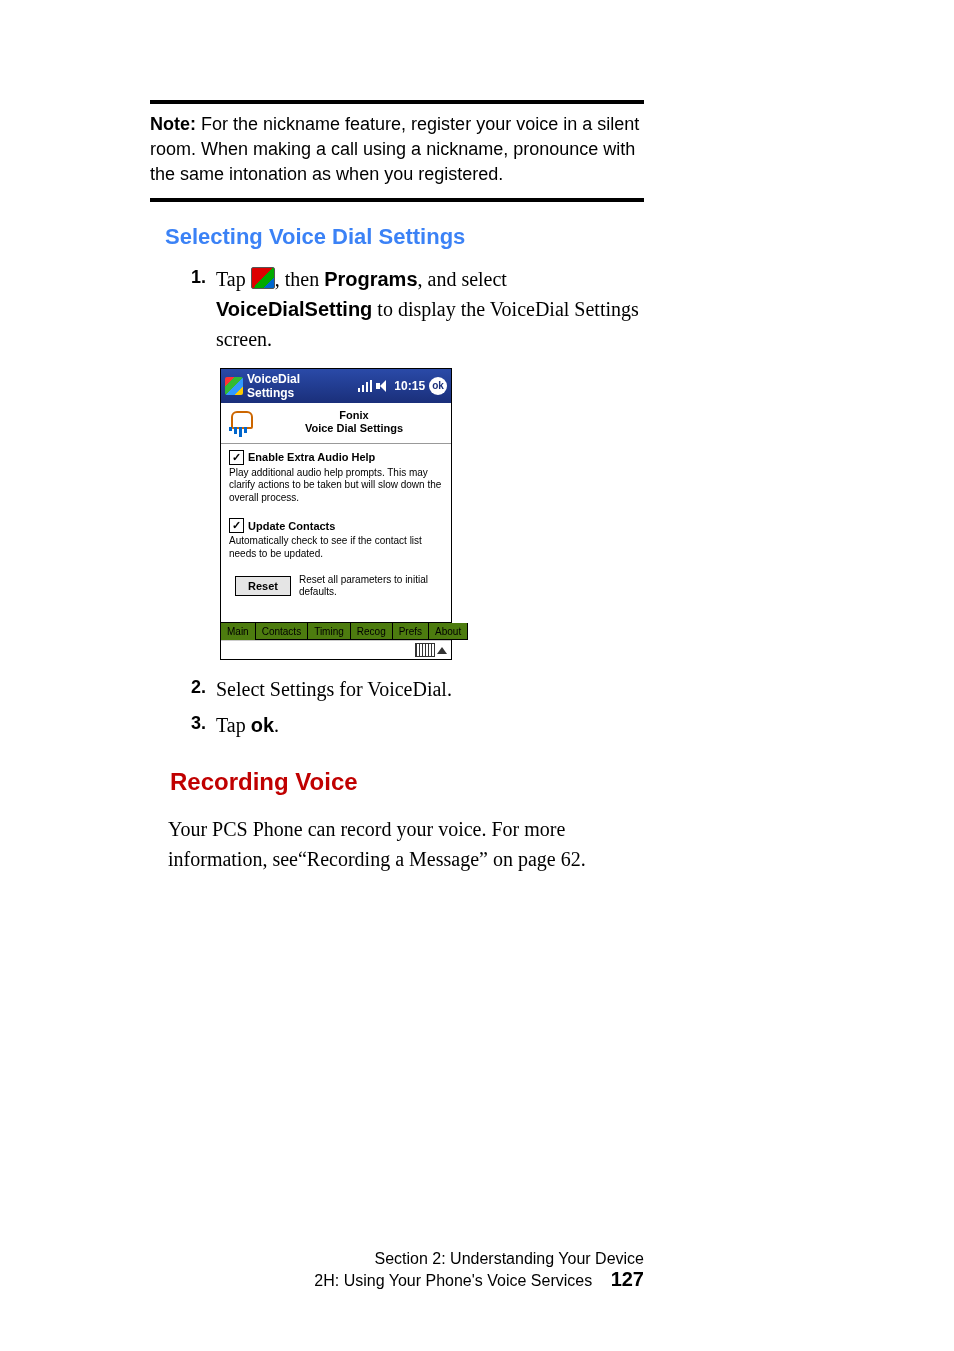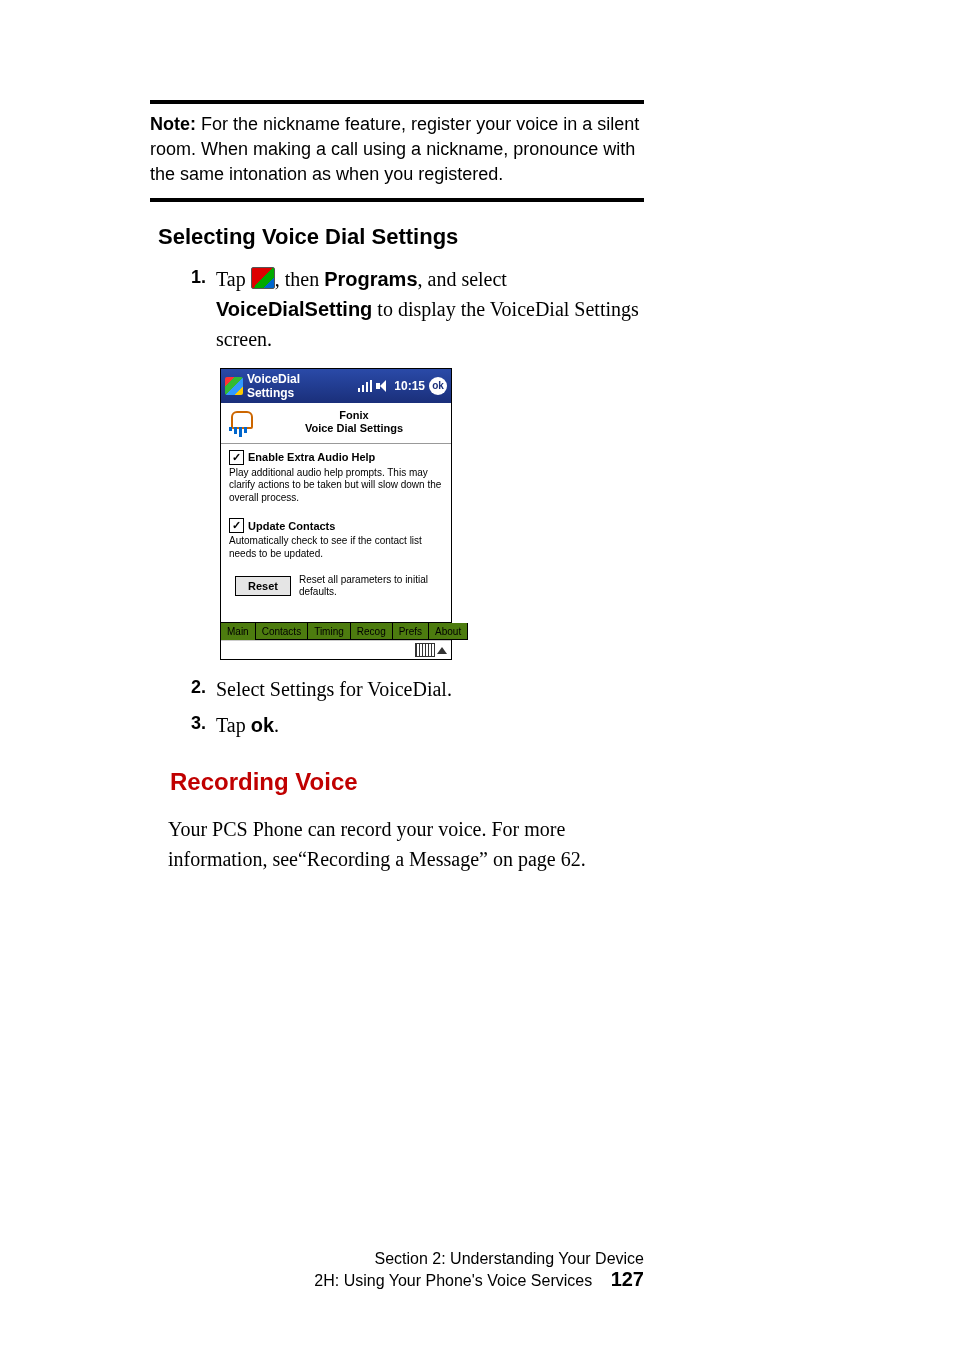--- a/index.html
+++ b/index.html
@@ -19,25 +19,25 @@
   .note-block {
     border-top: 4px solid #000;
     border-bottom: 4px solid #000;
     padding: 8px 0 10px 0;
     font-family: Arial, Helvetica, sans-serif;
     font-size: 18px;
     line-height: 1.4;
   }
   .note-label { font-weight: bold; }
   .h3-red {
-    color: #000000;
+    color: #3b82f6;
     font-family: Arial, Helvetica, sans-serif;
     font-weight: bold;
     font-size: 22px;
-    margin: 22px 0 14px 8px;
+    margin: 22px 0 14px 15px;
   }
   .step-list { margin-left: 32px; }
   .step {
     display: flex;
     align-items: flex-start;
     font-size: 20px;
     line-height: 1.5;
     margin-bottom: 6px;
   }
   .step-num {
@@ -71,20 +71,21 @@
   }
   .ppc-title {
     display: flex;
     align-items: center;
     background: linear-gradient(#2a4aa8,#1a2f7a);
     color: #fff;
     font-weight: bold;
     font-size: 12px;
     padding: 3px 4px;
     gap: 4px;
+    justify-content: flex-end;
   }
   .ppc-title .winflag {
     display:inline-block;width:18px;height:18px;
     background: linear-gradient(135deg,#f33 0 25%,#3b3 25% 50%,#39f 50% 75%,#fc0 75% 100%);
     border-radius:2px;
   }
   .ppc-title .spacer{flex:1;}
   .sig-icon{display:inline-block;width:14px;height:12px;position:relative;}
   .sig-icon span{position:absolute;bottom:0;width:2px;background:#fff;}
   .sig-icon span:nth-child(1){left:0;height:4px;}

